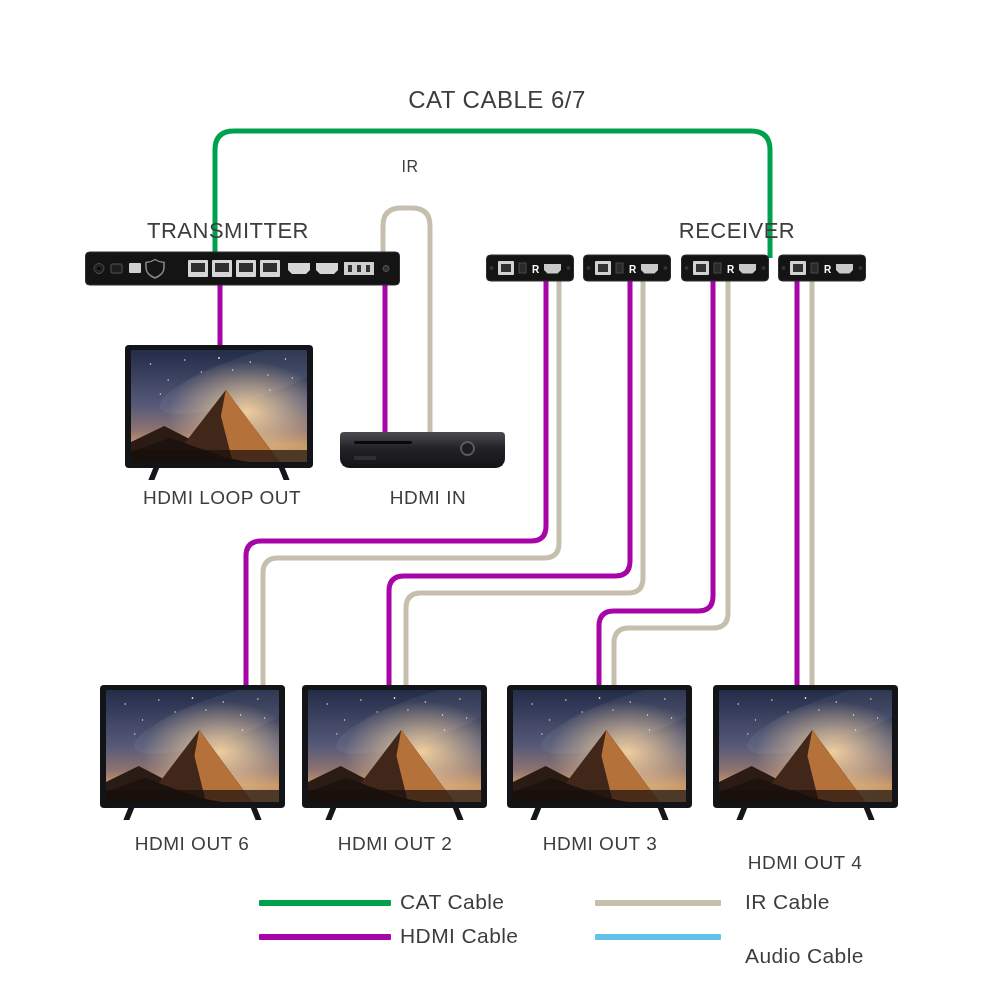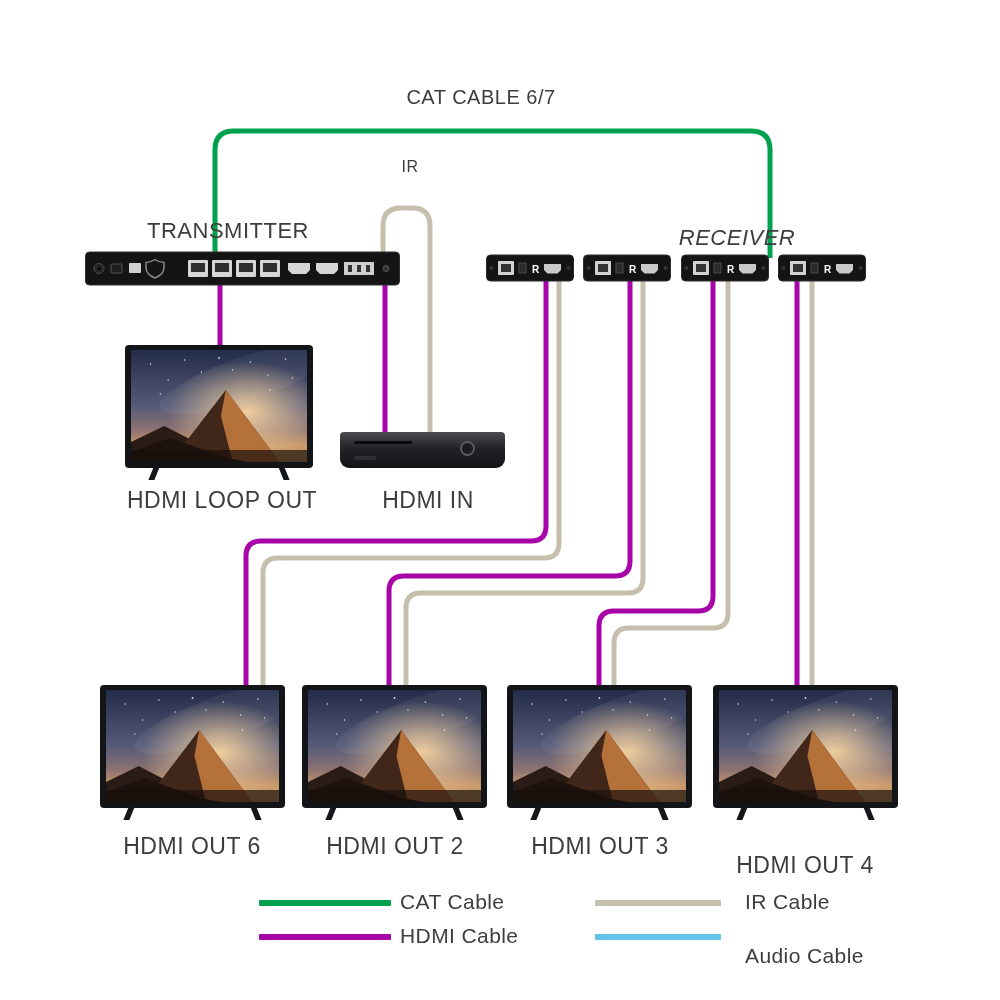--- a/index.html
+++ b/index.html
@@ -9,24 +9,24 @@
     color:var(--color-text,#3d3d3d);
   }
   .canvas{position:relative;width:1000px;height:1000px;background:#fff;overflow:hidden;}
   .cables{position:absolute;left:0;top:0;z-index:1;}
   .cable{fill:none;stroke-width:5;}
   .cable.cat{stroke:var(--color-cat,#00a14e);}
   .cable.hdmi{stroke:var(--color-hdmi,#a805a8);}
   .cable.ir{stroke:var(--color-ir,#c6bfad);}
   .device{position:absolute;z-index:2;}
   .txt{position:absolute;z-index:3;transform:translateX(-50%);white-space:nowrap;letter-spacing:.5px;}
-  .title{font-size:20px;}
+  .title{font-size:24px;margin-left:16px;}
   .section-label{font-size:22px;}
   .ir-label{font-size:16px;}
-  .dev-label{font-size:23px;}
+  .dev-label{font-size:19px;}
   
   .tv{position:absolute;z-index:2;}
   .tv-frame{background:#131417;border-radius:4px;padding:5px 6px 6px 6px;box-sizing:border-box;}
   .tv-screen{display:block;width:100%;height:112px;border-radius:1px;}
   .tv-foot{position:absolute;width:6px;height:13px;background:#15161a;bottom:-12px;}
   .tv-foot.l{left:14%;transform:skewX(-22deg);}
   .tv-foot.r{right:14%;transform:skewX(22deg);}
   
   .dvd-body{width:165px;height:36px;background:linear-gradient(180deg,#4a4b50 0%,#232327 45%,#141417 100%);border-radius:4px 4px 9px 9px;position:relative;}
   .dvd-slot{position:absolute;left:14px;top:9px;width:58px;height:3px;background:#0a0a0a;border-radius:2px;}
@@ -99,21 +99,21 @@
     <path class="cable ir" d="M728,279 L728,613 Q728,628 713,628 L629,628 Q614,628 614,643 L614,690"></path>
     <path class="cable hdmi" d="M713,279 L713,596 Q713,611 698,611 L614,611 Q599,611 599,626 L599,690"></path>
 
     <path class="cable ir" d="M812,279 L812,690"></path>
     <path class="cable hdmi" d="M797,279 L797,690"></path>
   </svg>
 
   <div class="txt title" style="left:481px;top:86px;">CAT CABLE 6/7</div>
   <div class="txt ir-label" style="left:410px;top:158px;">IR</div>
   <div class="txt section-label" style="left:210px;top:218px;margin-left:18px;">TRANSMITTER</div>
-  <div class="txt section-label" style="left:737px;top:225px;font-style:italic;">RECEIVER</div>
+  <div class="txt section-label" style="left:737px;top:218px;">RECEIVER</div>
 
   <div class="device" style="left:85px;top:250px;">
     <svg width="315" height="37" viewBox="0 0 315 37">
       <rect x="0.5" y="2" width="314" height="33" rx="4" fill="#141414" stroke="#2e2e2e"></rect>
       <circle cx="14" cy="18.5" r="5" fill="#222" stroke="#4d4d4d"></circle>
       <circle cx="14" cy="18.5" r="1.6" fill="#000"></circle>
       <rect x="26" y="14" width="11" height="9" rx="1" fill="#1d1d1d" stroke="#555"></rect>
       <rect x="44" y="13" width="12" height="10" rx="1" fill="#d0d0d0"></rect>
       <path d="M70,9.5 c3,2 6,3 9,3 v5 c0,5.5 -4,8.5 -9,10.5 c-5,-2 -9,-5 -9,-10.5 v-5 c3,0 6,-1 9,-3 z" fill="none" stroke="#8a8a8a" stroke-width="1.5"></path>
       <g>

